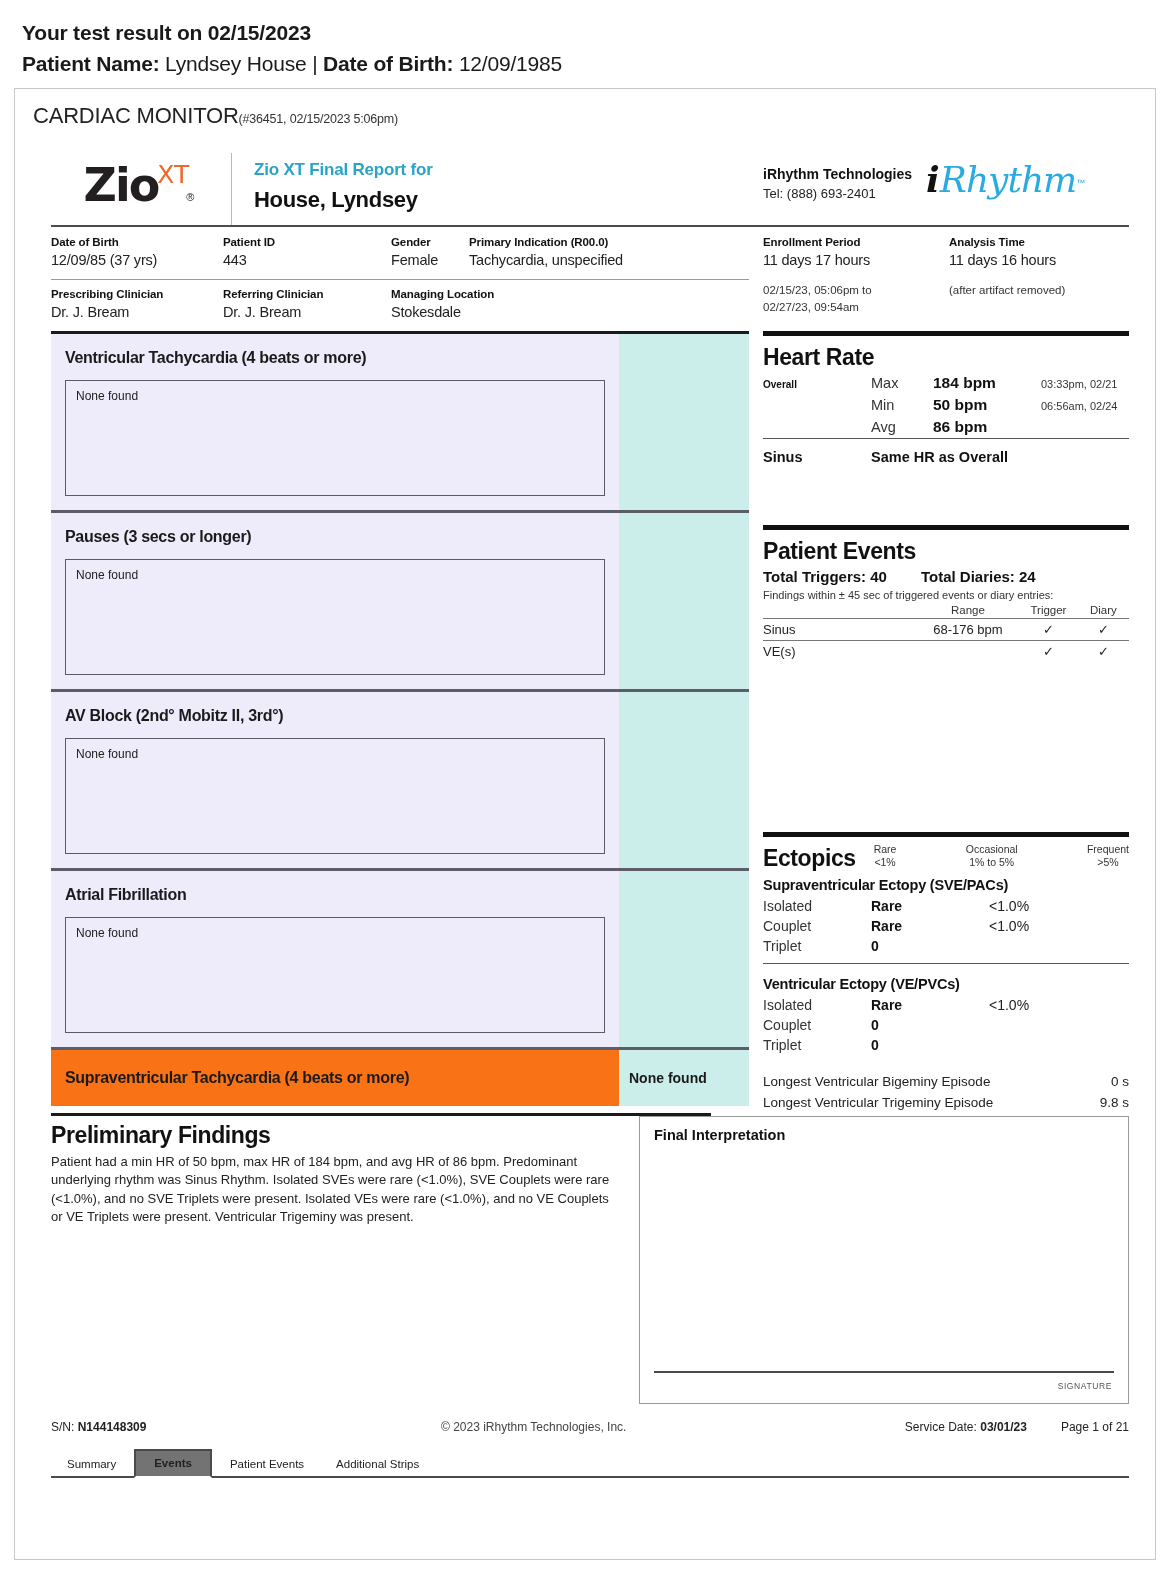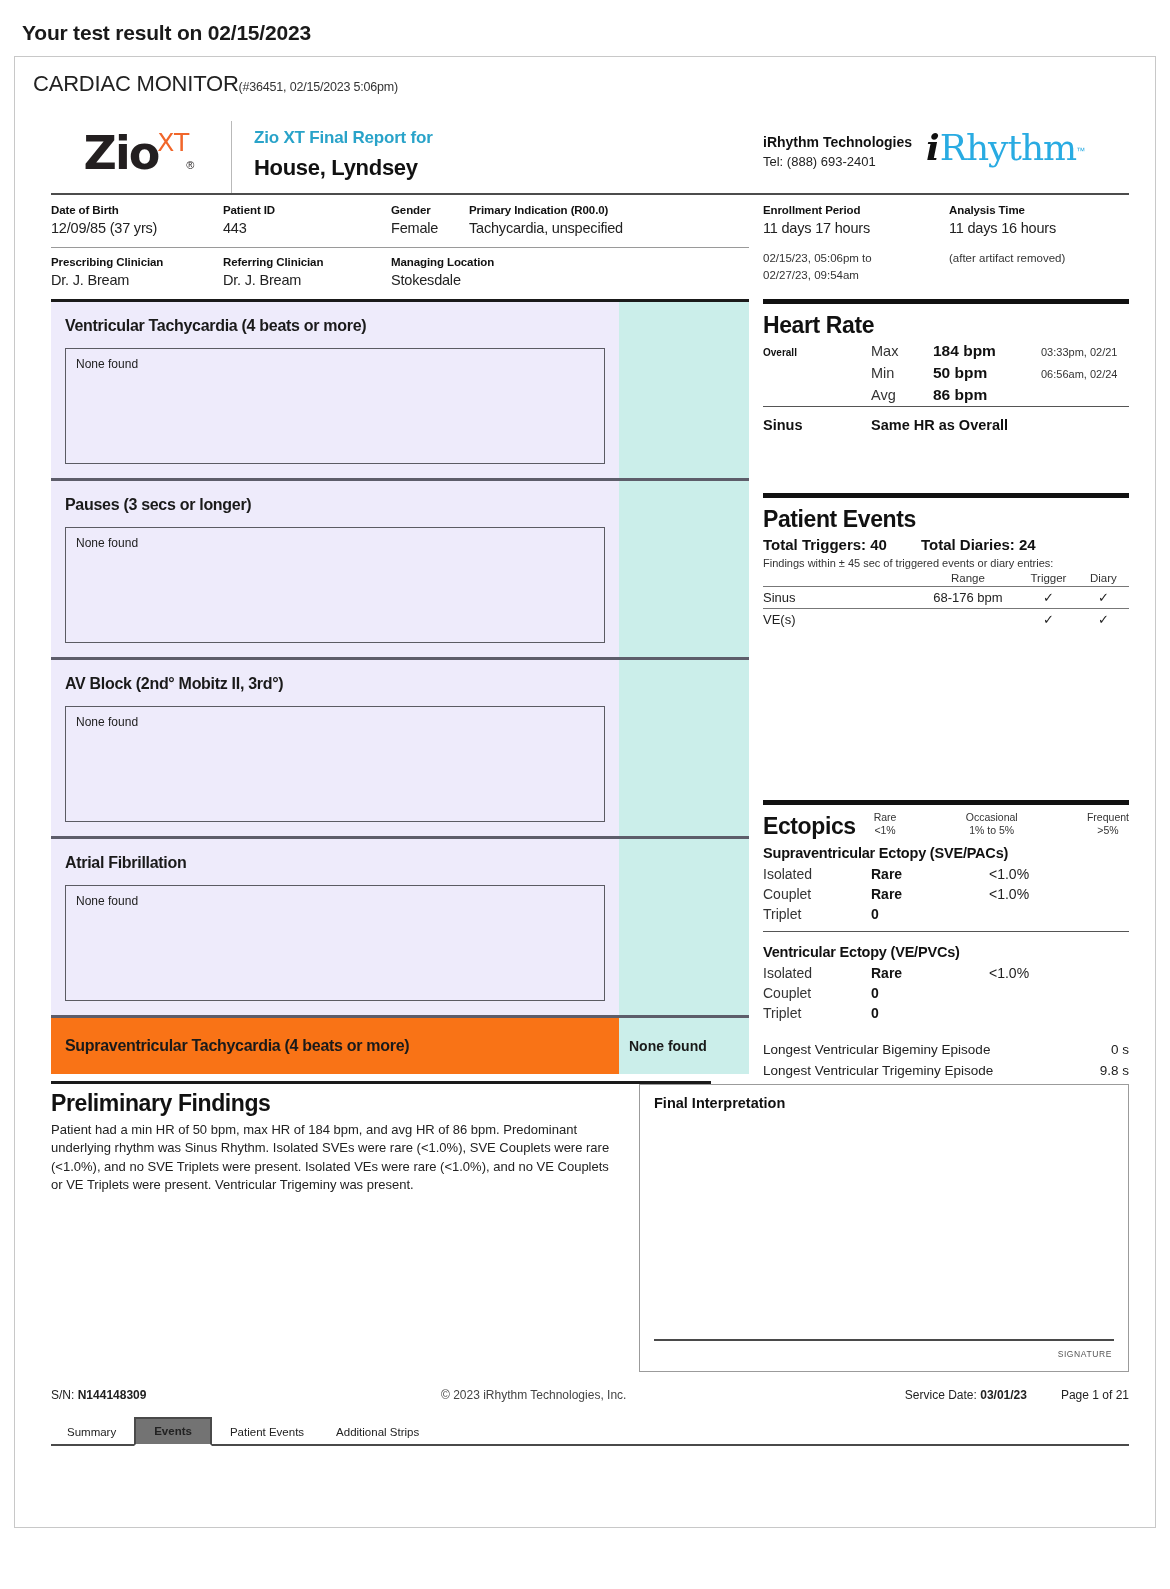--- a/index.html
+++ b/index.html
@@ -78,21 +78,21 @@
   .irh-name { font-size: 14px; font-weight: bold; color: #111; line-height: 19px;}
   .irh-tel  { font-size: 13px; color: #222; line-height: 19px;}
   .irh-logo {
     margin-left: 14px; position: relative; white-space: nowrap;
   }
   .irh-i {
     font-family: "DejaVu Serif", serif; font-style: italic;
     font-size: 36px; font-weight: bold; color: #111; line-height: 40px;
   }
   .irh-rest {
-    font-family: "DejaVu Serif", serif; 
+    font-family: "DejaVu Serif", serif; font-style: italic;
     font-size: 36px; font-weight: normal; color: #29abe2; line-height: 40px;
     letter-spacing: -1px;
   }
   .irh-tm { font-size: 9px; color: #29abe2; vertical-align: super; }
 
   
   .rule-hair { border-top: 1px solid #9a9a9a; }
   .rule-thick { border-top: 2px solid #4c4c4c; }
   .demo-split { display: flex; }
   .demo-left { flex: 1; padding-right: 12px; }
@@ -216,20 +216,27 @@
     font-weight: bold; border: 2px solid #4a4a4a; border-bottom: 2px solid #fff;
     background: #737373; padding: 5px 18px 6px 18px; position: relative;
     top: 2px; margin: 0 2px;
   }
 </style>
 </head>
 <body>
 
 <div class="patient-banner">
   <div class="banner-line1">Your test result on 02/15/2023</div>
+  <div class="banner-line2">
+    <b>Patient Name:</b>
+    <span>Lyndsey House</span>
+    <span>|</span>
+    <b>Date of Birth:</b>
+    <span>12/09/1985</span>
+  </div>
 </div>
 
 <div class="report-frame">
 
   <div class="cardiac-head">
     <span>CARDIAC MONITOR</span><span class="meta">(#36451, 02/15/2023 5:06pm)</span>
   </div>
 
   <div class="report-body">
 

